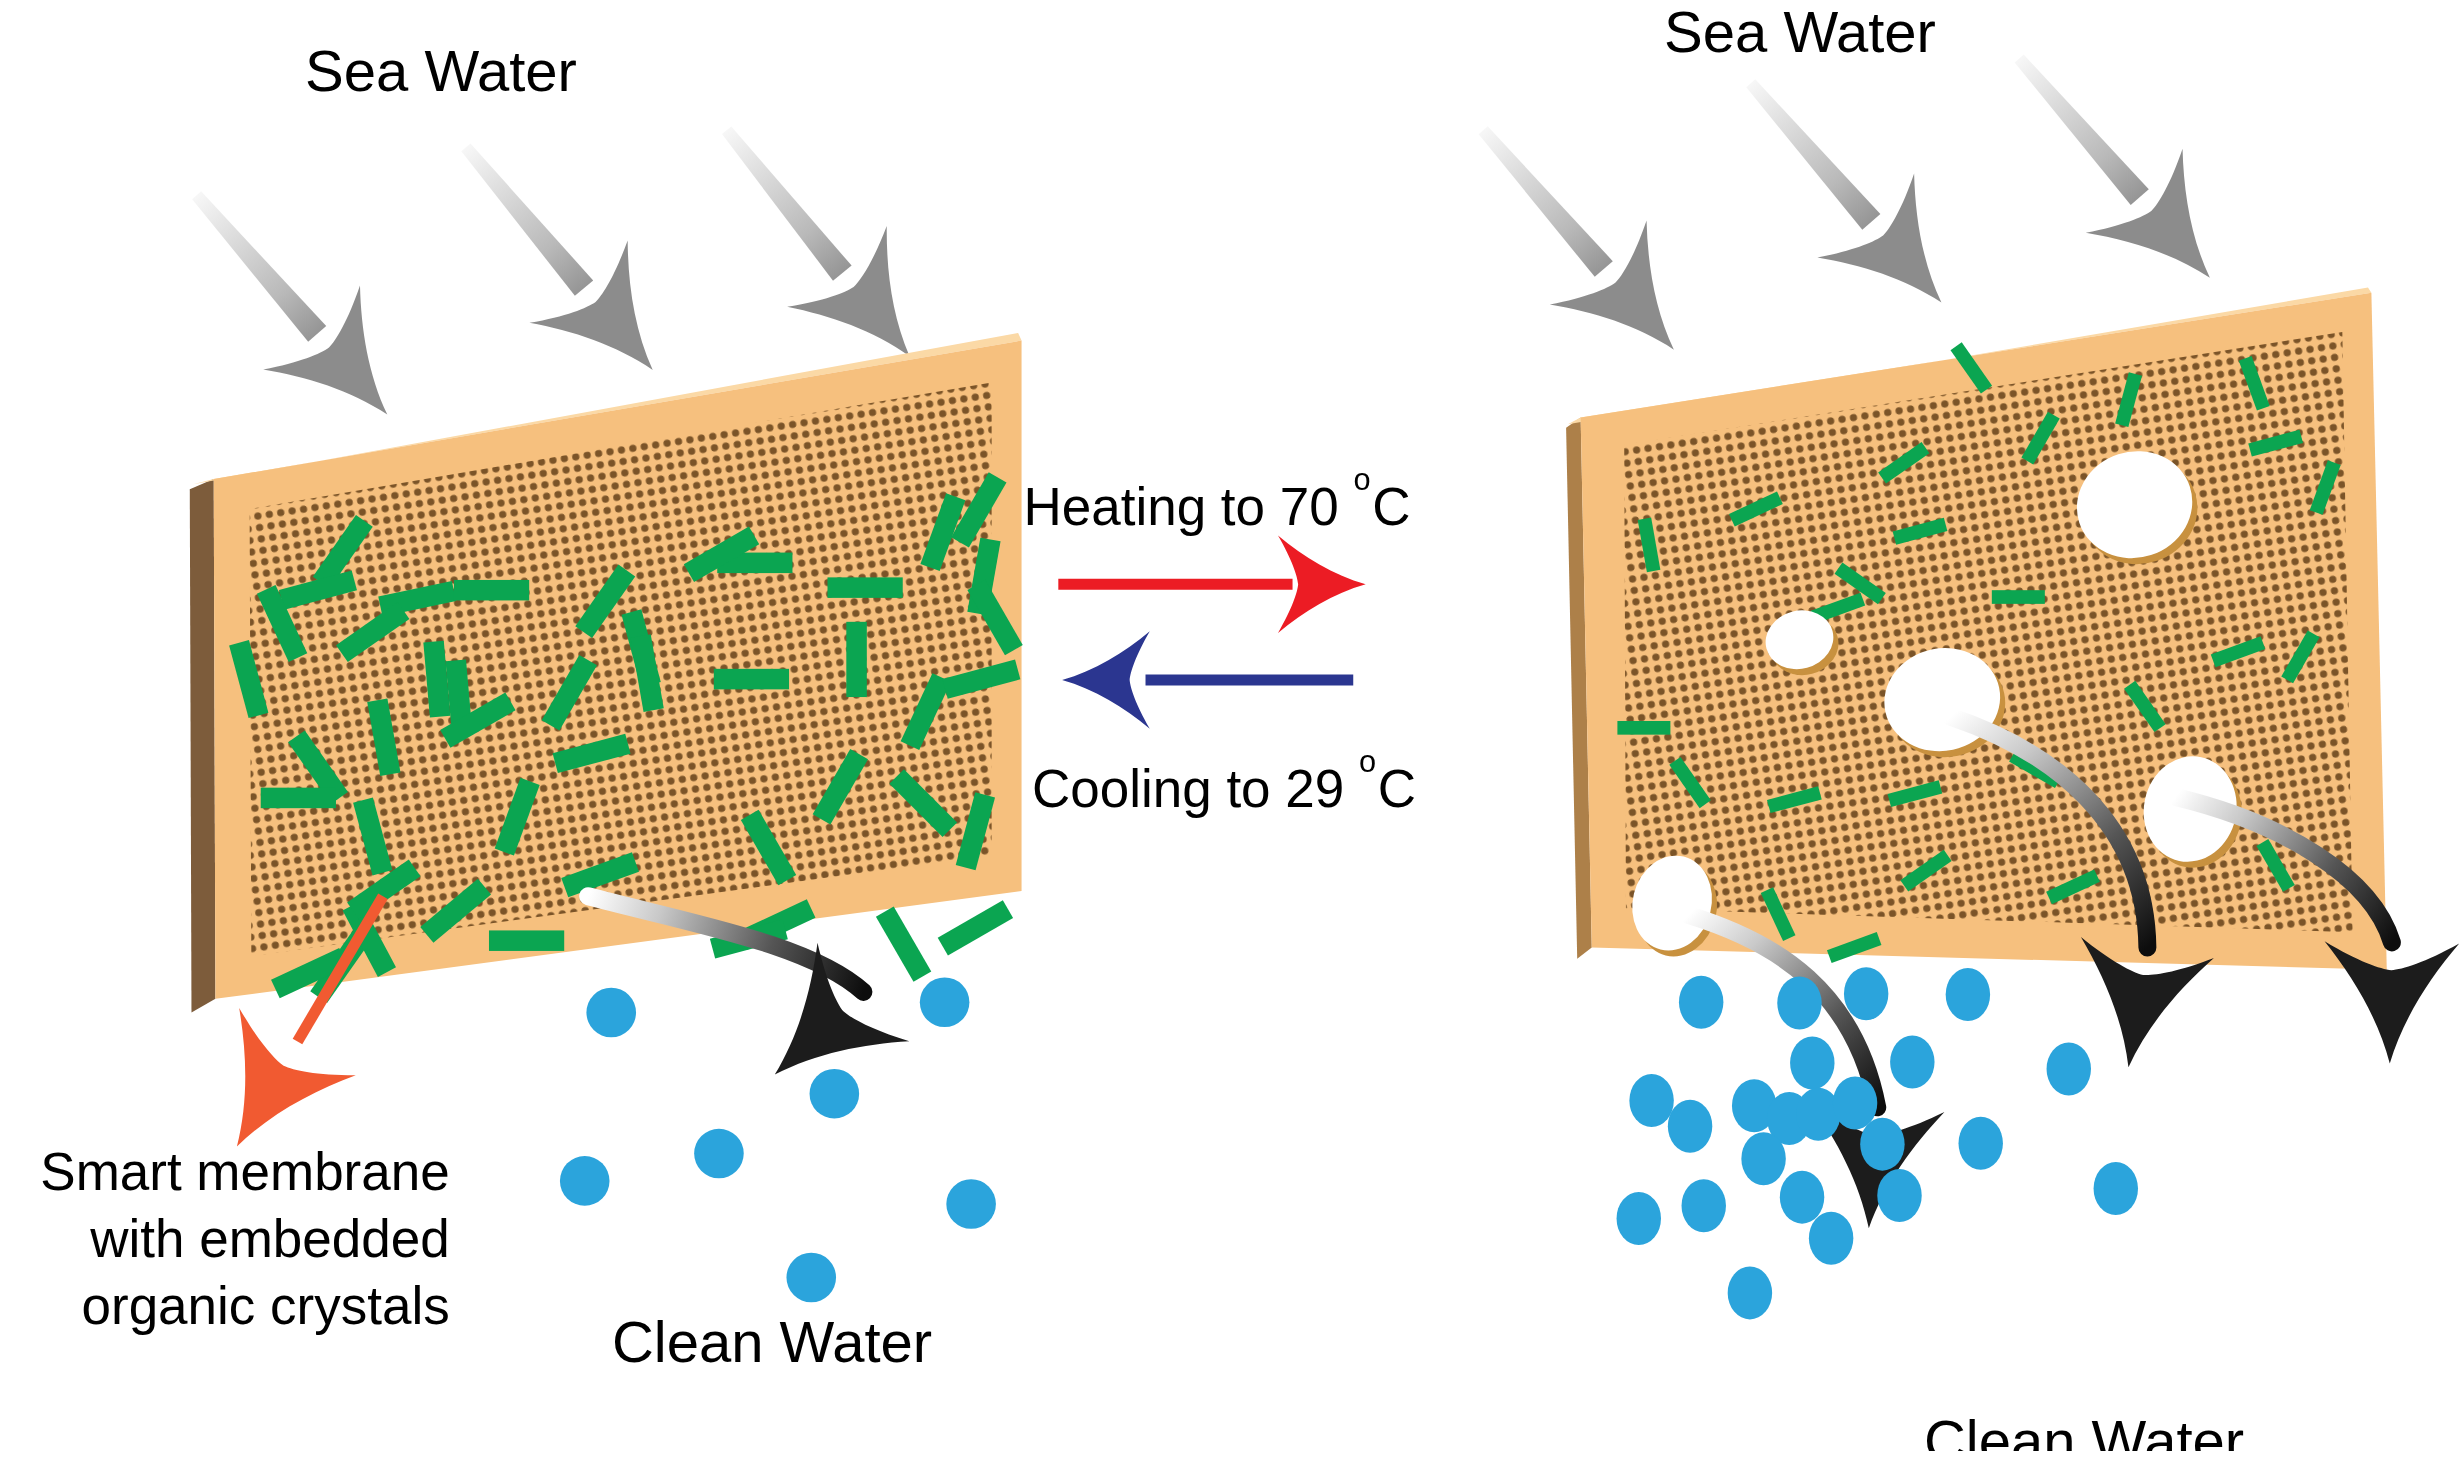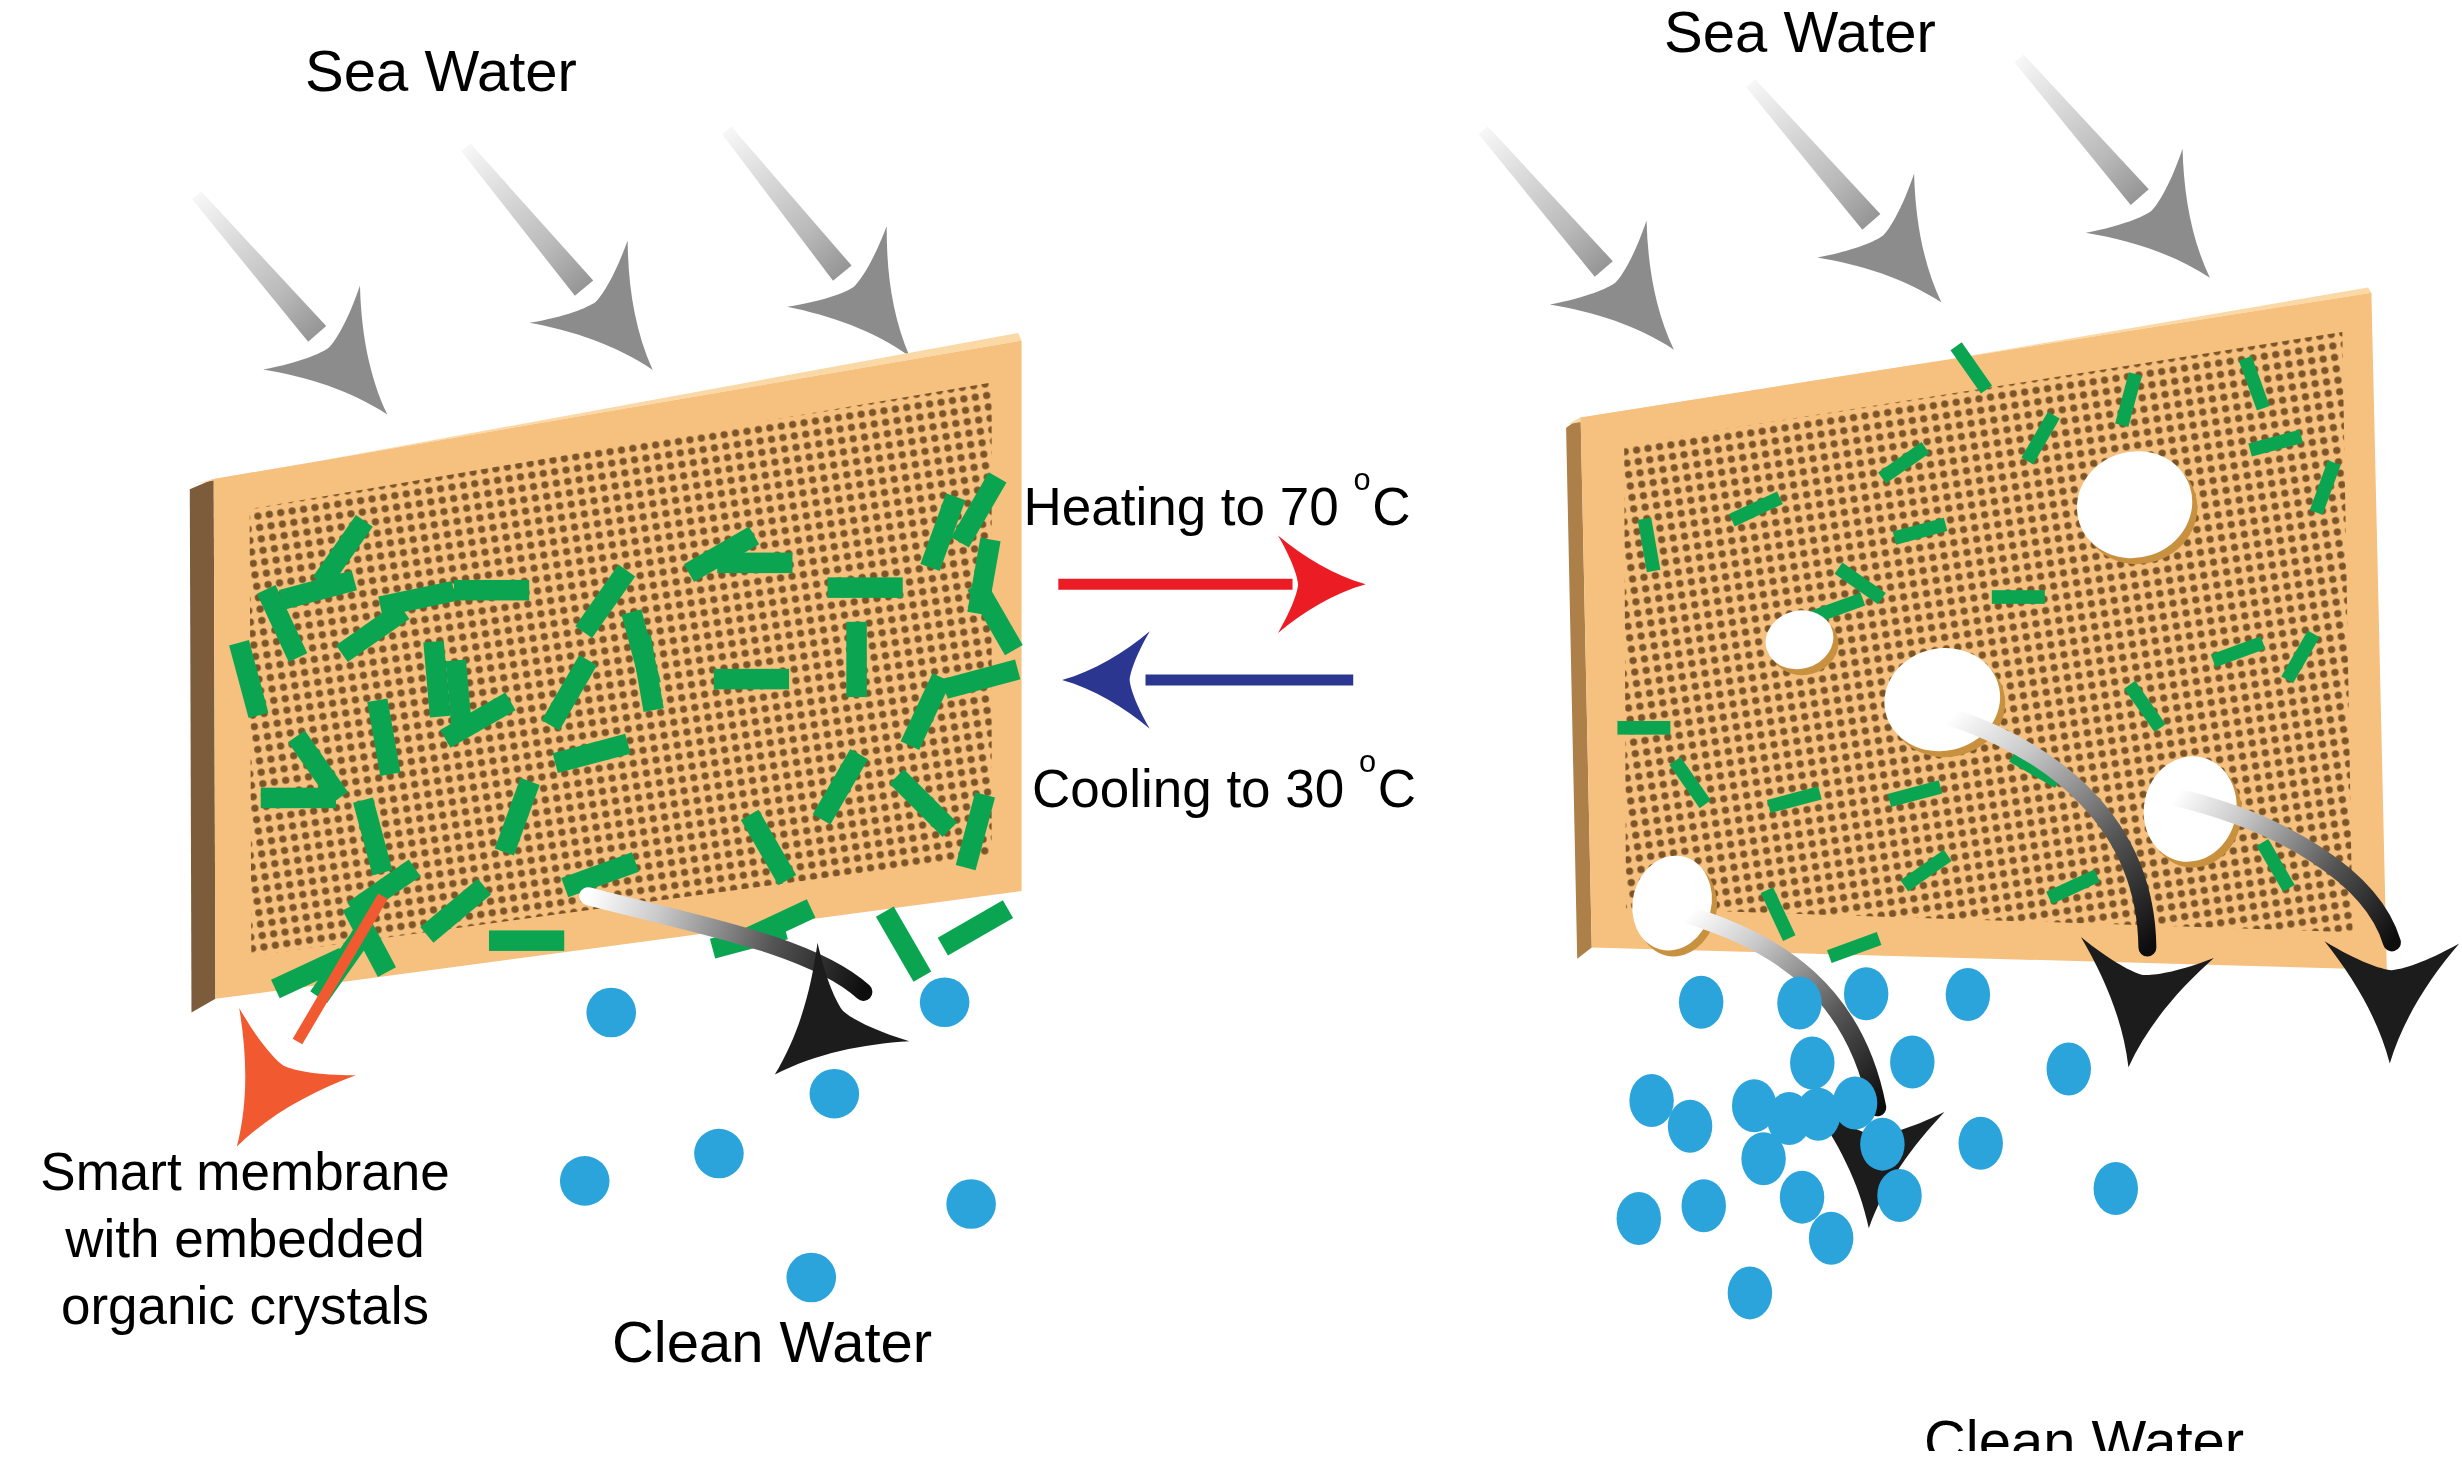--- a/index.html
+++ b/index.html
@@ -2,21 +2,21 @@
 <html style="--background: #ffffff; --text: #000000; --membrane-face: #F6C07E; --membrane-top: #FBD9A6; --membrane-side: #7D5C3B; --membrane-side-right: #AD8049; --membrane-dot: #7B5428; --hole-rim: #C8913F; --crystal-green: #0BA551; --droplet-blue: #2BA4DC; --heat-red: #EC1C24; --cool-navy: #2B3690; --pointer-orange: #F15A31; --arrow-dark: #1C1C1C;font-size:13.7px"><head>
 <meta charset="utf-8">
 <style>
   html,body{margin:0;padding:0;background:#fff;}
   .figure{position:relative;width:2462px;height:1451px;background:var(--background,#fff);overflow:hidden;
           font-family:"Liberation Sans", sans-serif;}
   .figure svg{position:absolute;left:0;top:0;}
   .lbl{position:absolute;color:var(--text,#000);white-space:nowrap;transform:translateX(-50%);line-height:1.05;}
   .lbl-main{font-size:58px;}
   .lbl-mid{font-size:53px;}
-  .lbl-caption{font-size:53px;text-align:center;line-height:1.26;}
+  .lbl-caption{font-size:53px;text-align:right;line-height:1.26;}
   .lbl sup{font-size:0.58em;position:relative;top:-0.52em;margin-right:1.7px;}
 </style>
 </head>
 <body>
 
 <div class="figure">
 
   <svg width="2462" height="1483" viewBox="0 0 2880 1734">
     <defs>
 
@@ -236,21 +236,21 @@
         <ellipse cx="2047" cy="1512" rx="26" ry="31" style="fill:var(--droplet-blue)"></ellipse>
         <ellipse cx="2420" cy="1250" rx="26" ry="31" style="fill:var(--droplet-blue)"></ellipse>
         <ellipse cx="2475" cy="1390" rx="26" ry="31" style="fill:var(--droplet-blue)"></ellipse>
       </g>
   </svg>
 
   <div class="lbl lbl-main" style="left:441px;top:41px;">Sea Water</div>
   <div class="lbl lbl-main" style="left:1800px;top:1.7px;">Sea Water</div>
 
   <div class="lbl lbl-mid" style="left:1217px;top:479px;"><span>Heating to 70 </span><sup>o</sup><span>C</span></div>
-  <div class="lbl lbl-mid" style="left:1224px;top:761px;"><span>Cooling to 30 </span><sup>o</sup><span>C</span></div>
+  <div class="lbl lbl-mid" style="left:1224px;top:761px;"><span>Cooling to 29 </span><sup>o</sup><span>C</span></div>
 
   <div class="lbl lbl-caption" style="left:245px;top:1139px;">
     <div>Smart membrane</div>
     <div>with embedded</div>
     <div>organic crystals</div>
   </div>
 
   <div class="lbl lbl-main" style="left:772px;top:1312px;">Clean Water</div>
   <div class="lbl lbl-main" style="left:2084px;top:1411px;">Clean Water</div>
 </div>

